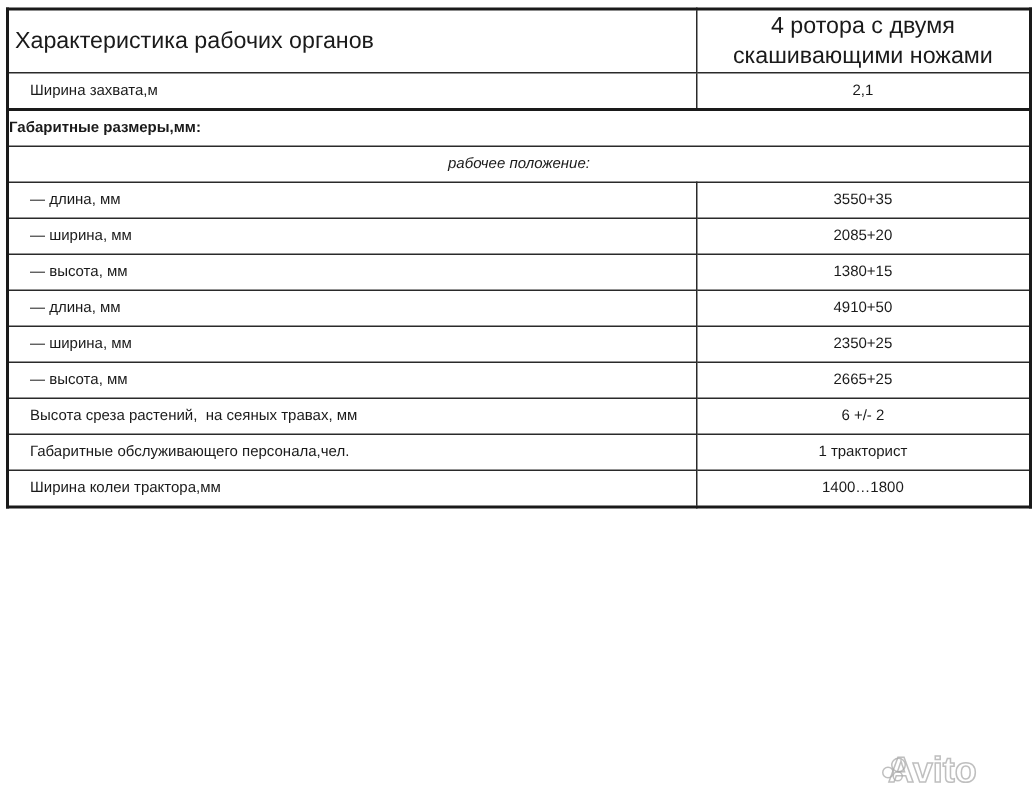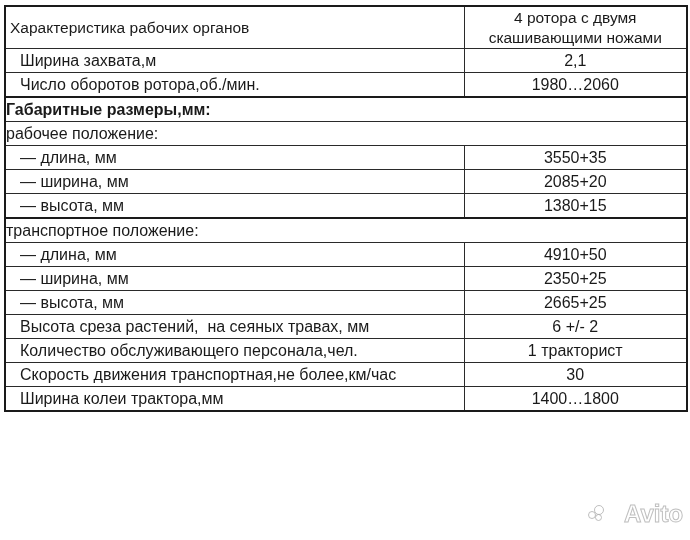--- a/index.html
+++ b/index.html
@@ -1,52 +1,48 @@
 <!DOCTYPE html>
 <html><head>
   <meta charset="utf-8">
   <style>
     html, body { margin: 0; padding: 0; background: #ffffff; }
     body { width: 690px; height: 540px; position: relative; overflow: hidden; font-family: "Liberation Sans", sans-serif; color: #1a1a1a; }
     table.spec { position: absolute; left: 4px; top: 5px; width: 682px; border-collapse: collapse; table-layout: fixed; border: 2px solid #1a1a1a; }
-    table.spec td { border: 1.5px solid #2a2a2a; padding: 0 0 0 14px; font-size: 16px; line-height: 1; height: 23px; white-space: nowrap; overflow: hidden; }
+    table.spec td { border: 1.5px solid #2a2a2a; padding: 0 0 0 14px; font-size: 10px; line-height: 1; height: 23px; white-space: nowrap; overflow: hidden; }
     table.spec td.val { text-align: center; padding: 0; }
     table.spec tr.head td { height: 41px; font-size: 15.5px; }
     table.spec tr.head td.label { padding-left: 4px; margin-top: 28px; }
     table.spec tr.head td.val { line-height: 20px; white-space: normal; }
     table.spec tr.section td { text-align: left; padding: 0; font-weight: bold; }
-    table.spec tr.sub td { padding: 0; }
+    table.spec tr.sub td { text-align: center; padding: 0; font-style: italic; }
     table.spec tr.thick-top td { border-top: 2.5px solid #1a1a1a; }
     .col-label { width: 459px; }
     .col-val { width: 223px; }
-    .watermark { position: absolute; left: 624px; top: 500px; font-size: 24px; font-weight: bold; color: rgba(255,255,255,0.0); -webkit-text-stroke: 1px rgba(170,170,170,0.75); letter-spacing: 0px; font-family: "Liberation Sans", sans-serif; }
+    .watermark { position: absolute; left: 592px; top: 500px; font-size: 24px; font-weight: bold; color: rgba(255,255,255,0.0); -webkit-text-stroke: 1px rgba(170,170,170,0.75); letter-spacing: 0px; font-family: "Liberation Sans", sans-serif; }
     .wm-dots { position: absolute; left: 588px; top: 505px; width: 16px; height: 16px; }
     .wm-dots span { position: absolute; border-radius: 50%; border: 1px solid rgba(170,170,170,0.75); }
   </style>
 </head>
 <body>
 
 <table class="spec">
   <colgroup>
     <col class="col-label">
     <col class="col-val">
   </colgroup>
   <tbody>
     <tr class="head">
       <td class="label">Характеристика рабочих органов</td>
       <td class="val">4 ротора с двумя скашивающими ножами</td>
     </tr>
 
     <tr>
       <td>Ширина захвата,м</td>
       <td class="val">2,1</td>
-    </tr>
-    <tr>
-      <td>Число оборотов ротора,об./мин.</td>
-      <td class="val">1980…2060</td>
     </tr>
 
     <tr class="section thick-top">
       <td colspan="2">Габаритные размеры,мм:</td>
     </tr>
     <tr class="sub">
       <td colspan="2">рабочее положение:</td>
     </tr>
 
     <tr>
@@ -55,48 +51,41 @@
     </tr>
     <tr>
       <td>— ширина, мм</td>
       <td class="val">2085+20</td>
     </tr>
     <tr>
       <td>— высота, мм</td>
       <td class="val">1380+15</td>
     </tr>
 
-    <tr class="sub thick-top">
-      <td colspan="2">транспортное положение:</td>
-    </tr>
 
     <tr>
       <td>— длина, мм</td>
       <td class="val">4910+50</td>
     </tr>
     <tr>
       <td>— ширина, мм</td>
       <td class="val">2350+25</td>
     </tr>
     <tr>
       <td>— высота, мм</td>
       <td class="val">2665+25</td>
     </tr>
 
     <tr>
       <td style="white-space: pre; margin-left: 24px;">Высота среза растений,  на сеяных травах, мм</td>
       <td class="val">6 +/- 2</td>
     </tr>
     <tr>
-      <td>Количество обслуживающего персонала,чел.</td>
+      <td>Габаритные обслуживающего персонала,чел.</td>
       <td class="val">1 тракторист</td>
-    </tr>
-    <tr>
-      <td>Скорость движения транспортная,не более,км/час</td>
-      <td class="val">30</td>
     </tr>
     <tr>
       <td>Ширина колеи трактора,мм</td>
       <td class="val">1400…1800</td>
     </tr>
   </tbody>
 </table>
 
 <div class="wm-dots">
   <span style="left:0px; top:6px; width:6px; height:6px;"></span>

